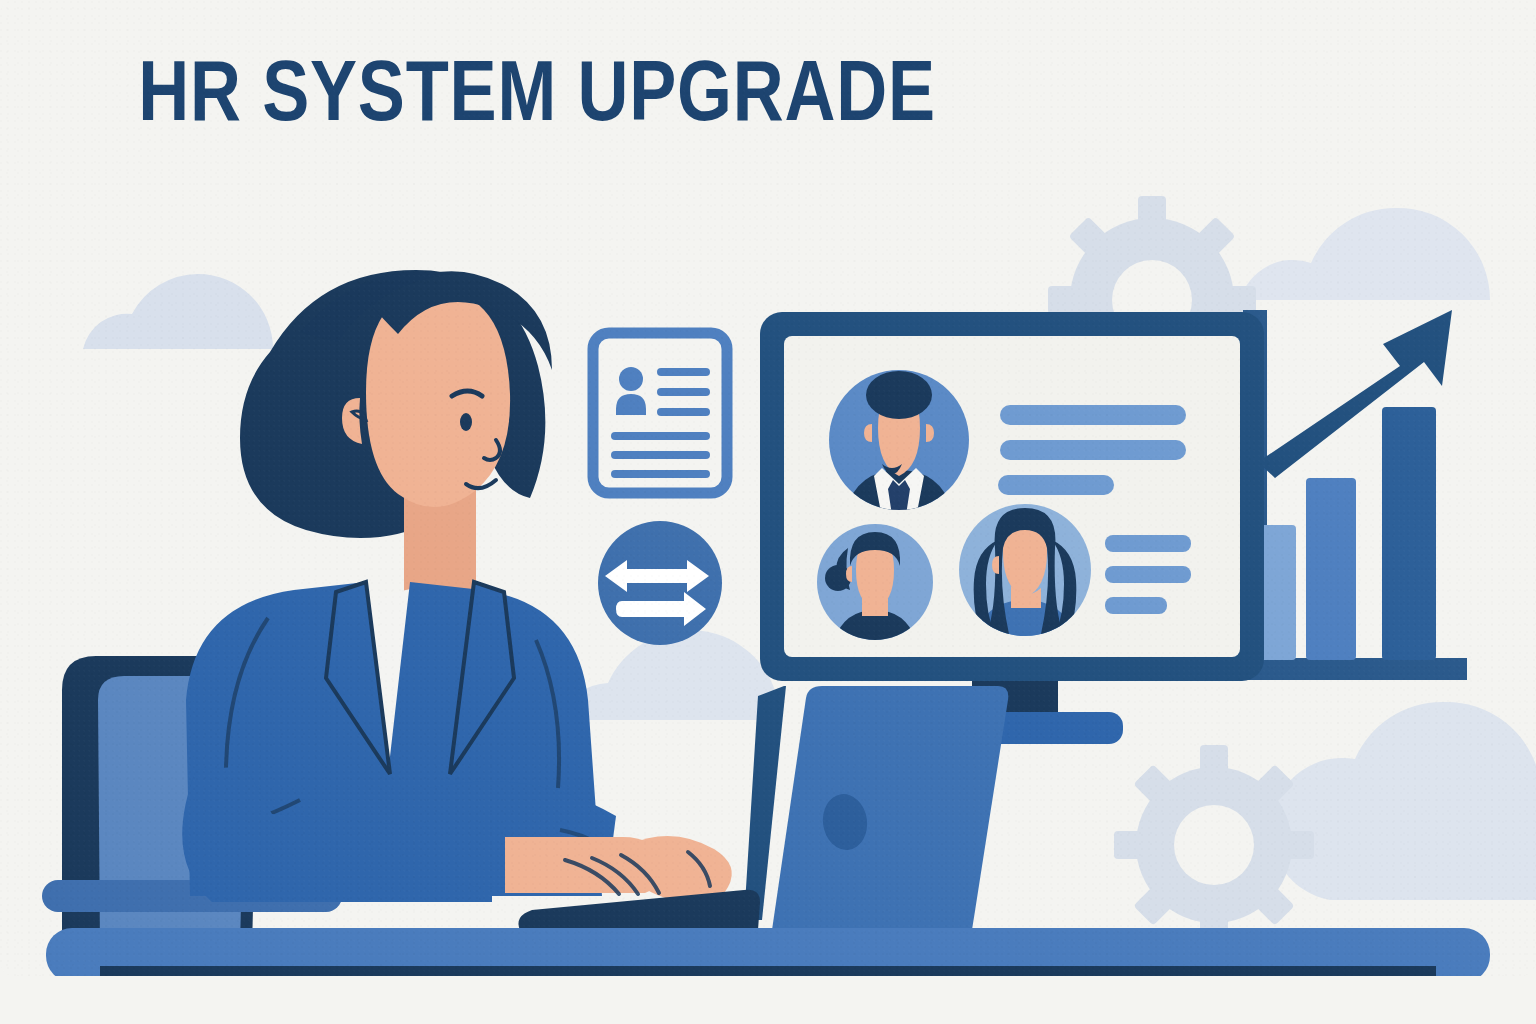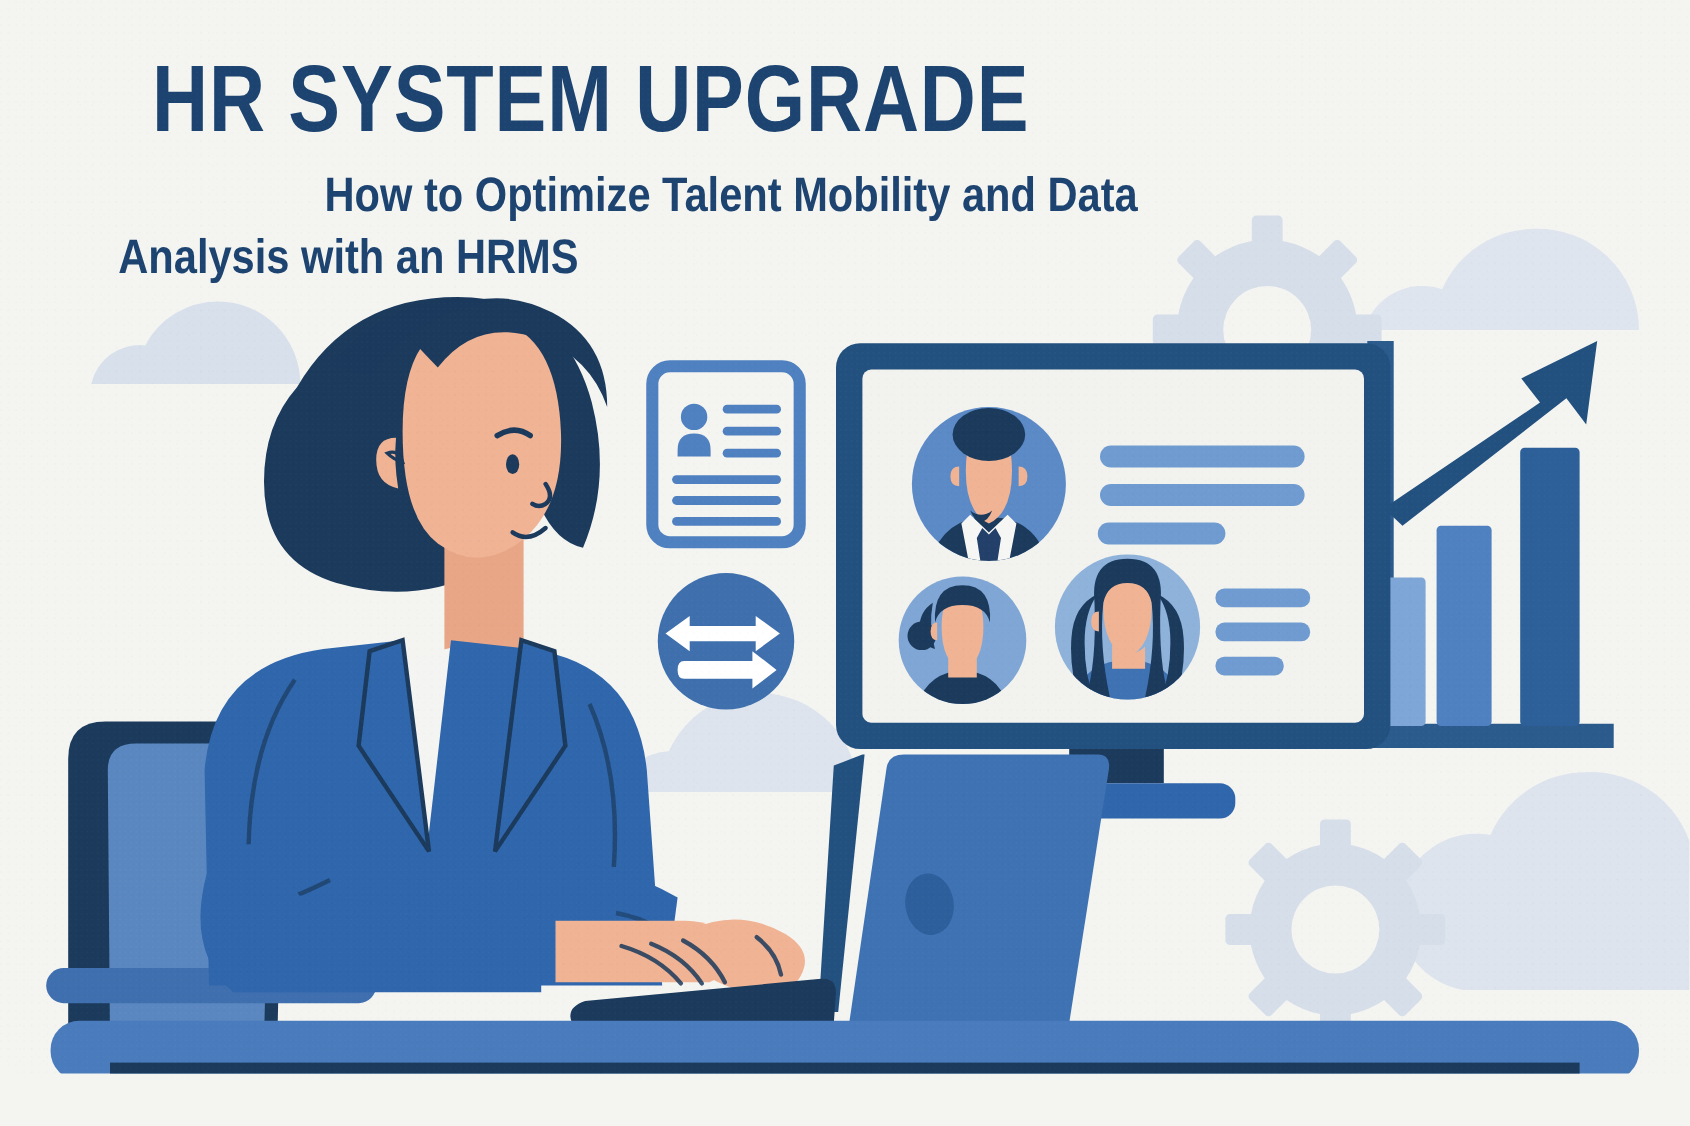--- a/index.html
+++ b/index.html
@@ -285,19 +285,15 @@
         <rect x="100" y="966" width="1336" height="36" fill="#1b3a5c"></rect>
         <rect x="100" y="1000" width="1336" height="24" fill="#3f6fae"></rect>
       </g>
 
     </g>
   </svg>
 
   <div class="title-wrap">
     <div id="title">HR SYSTEM UPGRADE</div>
   </div>
-  <div class="sub-wrap">
-    <div id="subtitle">How to Optimize Talent Mobility and Data</div>
-    <div id="subtitle2" class="" style="font-family:'Liberation Sans',sans-serif;font-weight:bold;font-size:44px;line-height:56px;color:#1d4470;transform:scaleX(0.86);transform-origin:center top;">Analysis with an HRMS</div>
-  </div>
 
   <div id="grain"></div>
 </div>
 
 </body></html>

